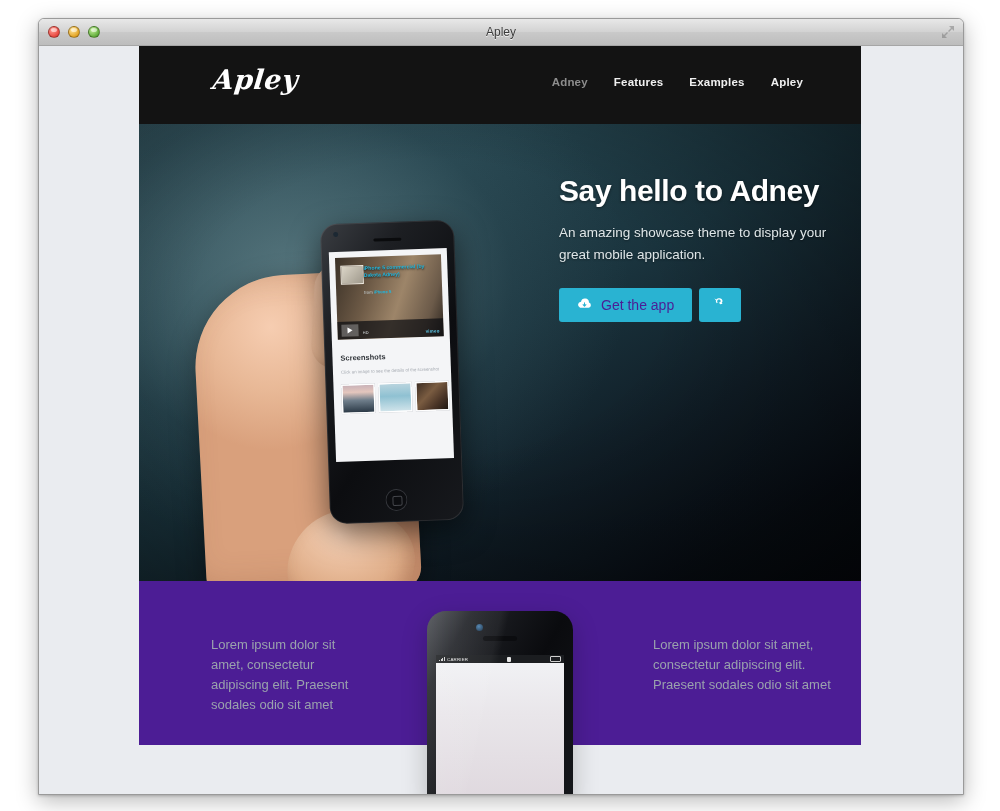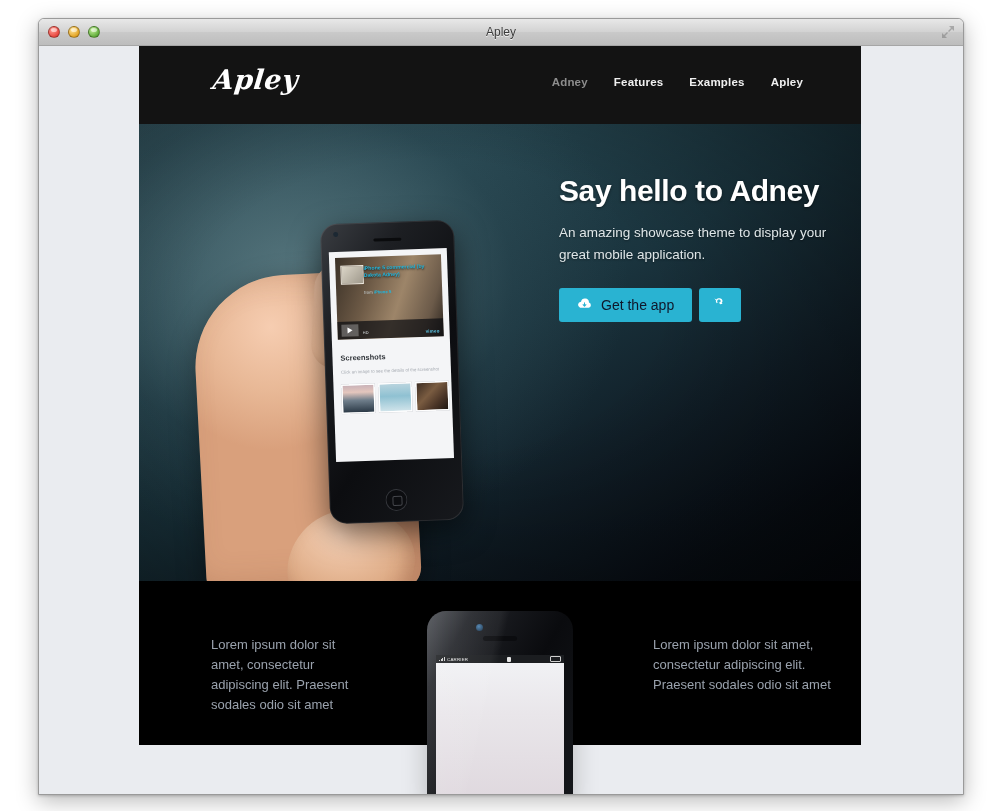--- a/index.html
+++ b/index.html
@@ -175,21 +175,21 @@
     display: flex;
     gap: 7px;
   }
   .btn-primary {
     display: flex;
     align-items: center;
     gap: 9px;
     height: 34px;
     padding: 0 18px;
     background: #29b3d2;
-    color: #0f172a;
+    color: #4c1d95;
     font-size: 14px;
     border: none;
     border-radius: 3px;
     cursor: pointer;
     font-family: "Liberation Sans", sans-serif;
   }
   .btn-icon-only {
     display: flex;
     align-items: center;
     justify-content: center;
@@ -384,21 +384,21 @@
     box-shadow: 0 0 0 0.5px #d8dade;
   }
   .shot.a { background: linear-gradient(#c9b2b8 0%, #e4c6bd 26%, #6f7e8b 56%, #2c3a47 100%); }
   .shot.b { background: linear-gradient(#b9d4de 0%, #8fc1d2 45%, #cfe3ea 100%); }
   .shot.c { background: linear-gradient(135deg, #3b2c22 0%, #7a5c41 40%, #4b3527 70%, #1e1611 100%); }
 
   
   .lower {
     position: relative;
     height: 164px;
-    background: #000000;
+    background: #4c1d95;
   }
   .lower-cols {
     position: relative;
     display: flex;
     padding-top: 54px;
   }
   .lower-col {
     width: 238px;
     padding: 0 18px;
     box-sizing: border-box;

